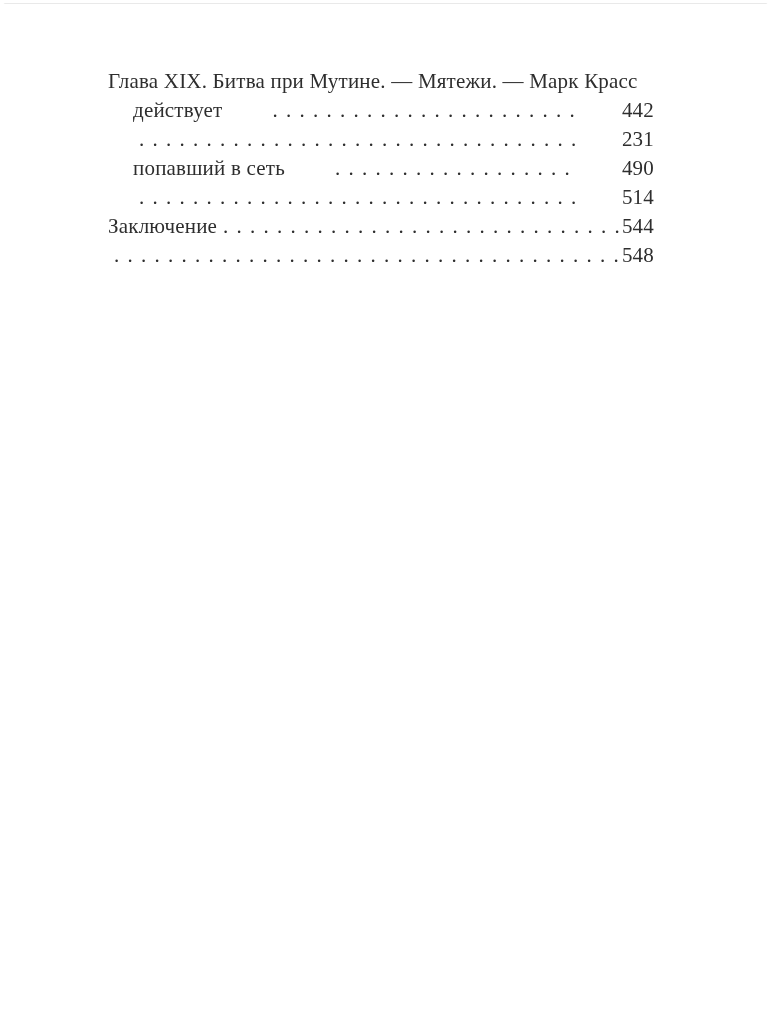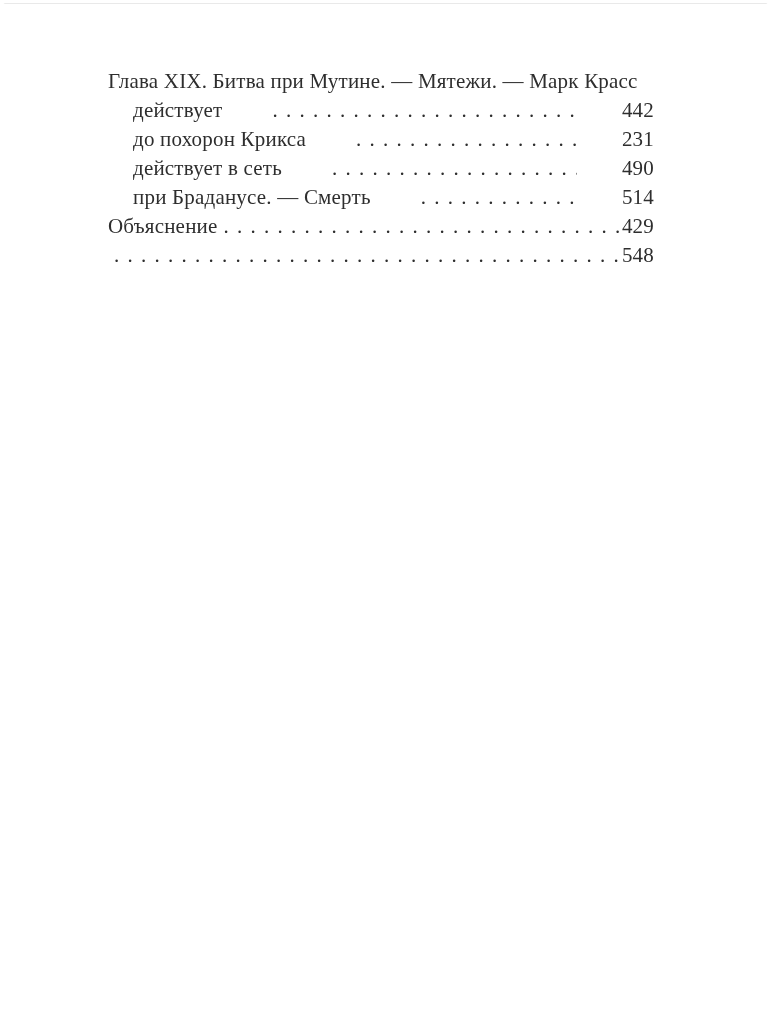--- a/index.html
+++ b/index.html
@@ -72,47 +72,45 @@
       <div class="line">Глава XIX. Битва при Мутине. — Мятежи. — Марк Красс</div>
       <div class="row indent">
         <span class="entry-text">действует</span>
         <span class="dots">. . . . . . . . . . . . . . . . . . . . . . . . . . . . . . . . . . . . . . . . . . . . . . . . . . . . . . . . . . . . . . . . . . . . . . . . . . . . . . . . </span>
         <span class="page-num">442</span>
       </div>
     </div>
 
     <div class="entry">
       <div class="row indent">
-        <span class="entry-text">до похорон Крикса</span>
         <span class="dots">. . . . . . . . . . . . . . . . . . . . . . . . . . . . . . . . . . . . . . . . . . . . . . . . . . . . . . . . . . . . . . . . . . . . . . . . . . . . . . . . </span>
         <span class="page-num">231</span>
       </div>
     </div>
 
     <div class="entry">
       <div class="row indent">
-        <span class="entry-text">действует в сеть</span>
+        <span class="entry-text">попавший в сеть</span>
         <span class="dots">. . . . . . . . . . . . . . . . . . . . . . . . . . . . . . . . . . . . . . . . . . . . . . . . . . . . . . . . . . . . . . . . . . . . . . . . . . . . . . . . </span>
         <span class="page-num">490</span>
       </div>
     </div>
 
     <div class="entry">
       <div class="row indent">
-        <span class="entry-text">при Браданусе. — Смерть</span>
         <span class="dots">. . . . . . . . . . . . . . . . . . . . . . . . . . . . . . . . . . . . . . . . . . . . . . . . . . . . . . . . . . . . . . . . . . . . . . . . . . . . . . . . </span>
         <span class="page-num">514</span>
       </div>
     </div>
 
     <div class="entry">
       <div class="row">
-        <span class="entry-text">Объяснение</span>
+        <span class="entry-text">Заключение</span>
         <span class="dots">. . . . . . . . . . . . . . . . . . . . . . . . . . . . . . . . . . . . . . . . . . . . . . . . . . . . . . . . . . . . . . . . . . . . . . . . . . . . . . . . </span>
-        <span class="page-num">429</span>
+        <span class="page-num">544</span>
       </div>
     </div>
 
     <div class="entry">
       <div class="row">
         <span class="dots">. . . . . . . . . . . . . . . . . . . . . . . . . . . . . . . . . . . . . . . . . . . . . . . . . . . . . . . . . . . . . . . . . . . . . . . . . . . . . . . . </span>
         <span class="page-num">548</span>
       </div>
     </div>
 

